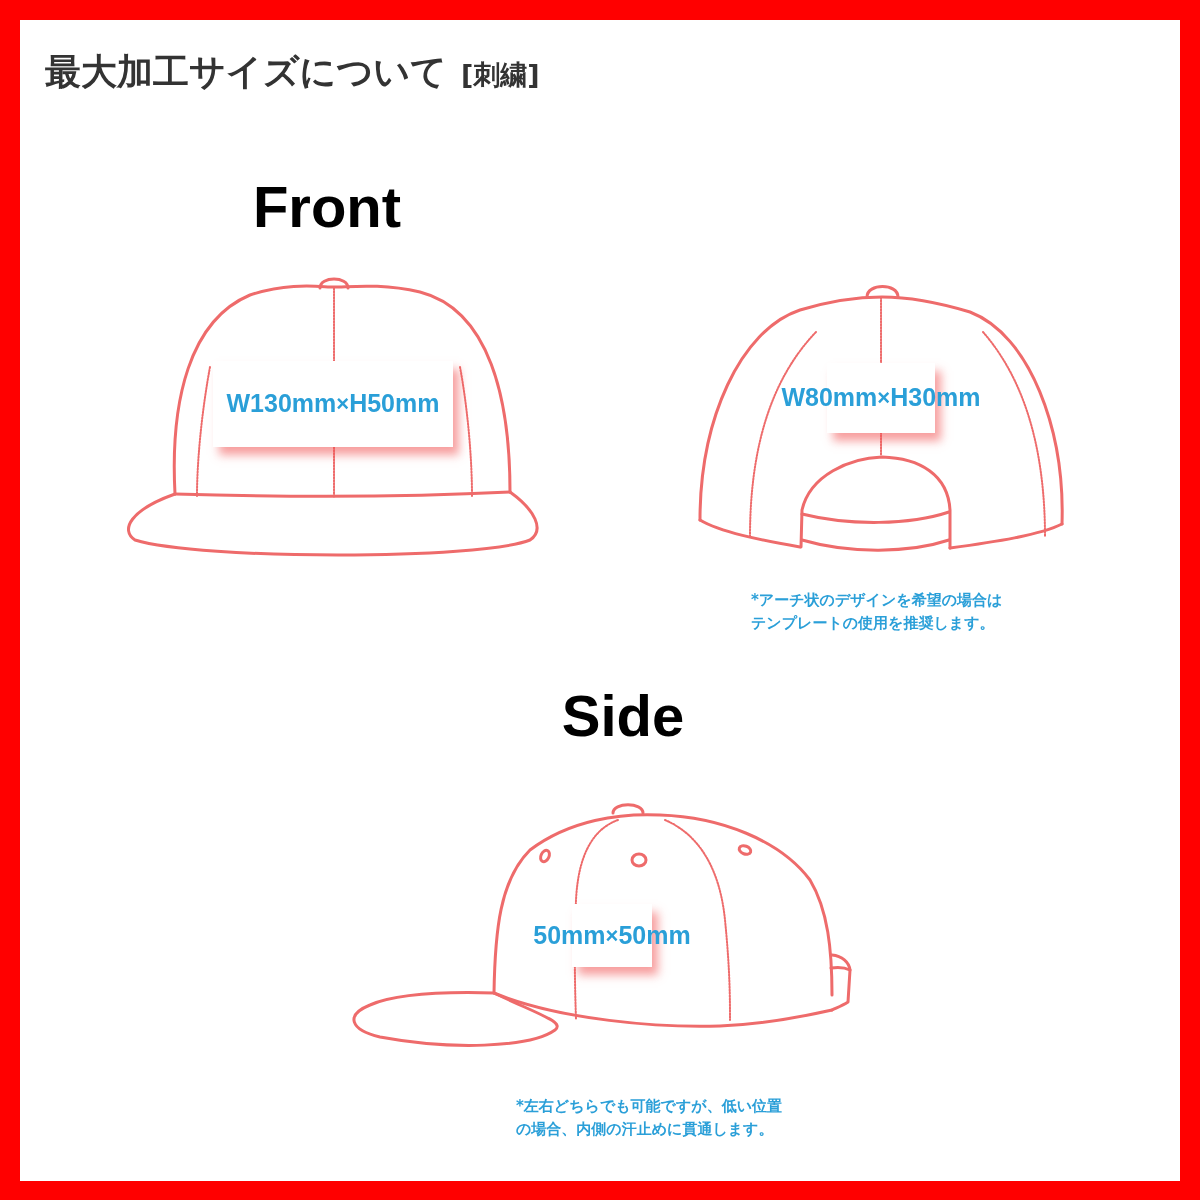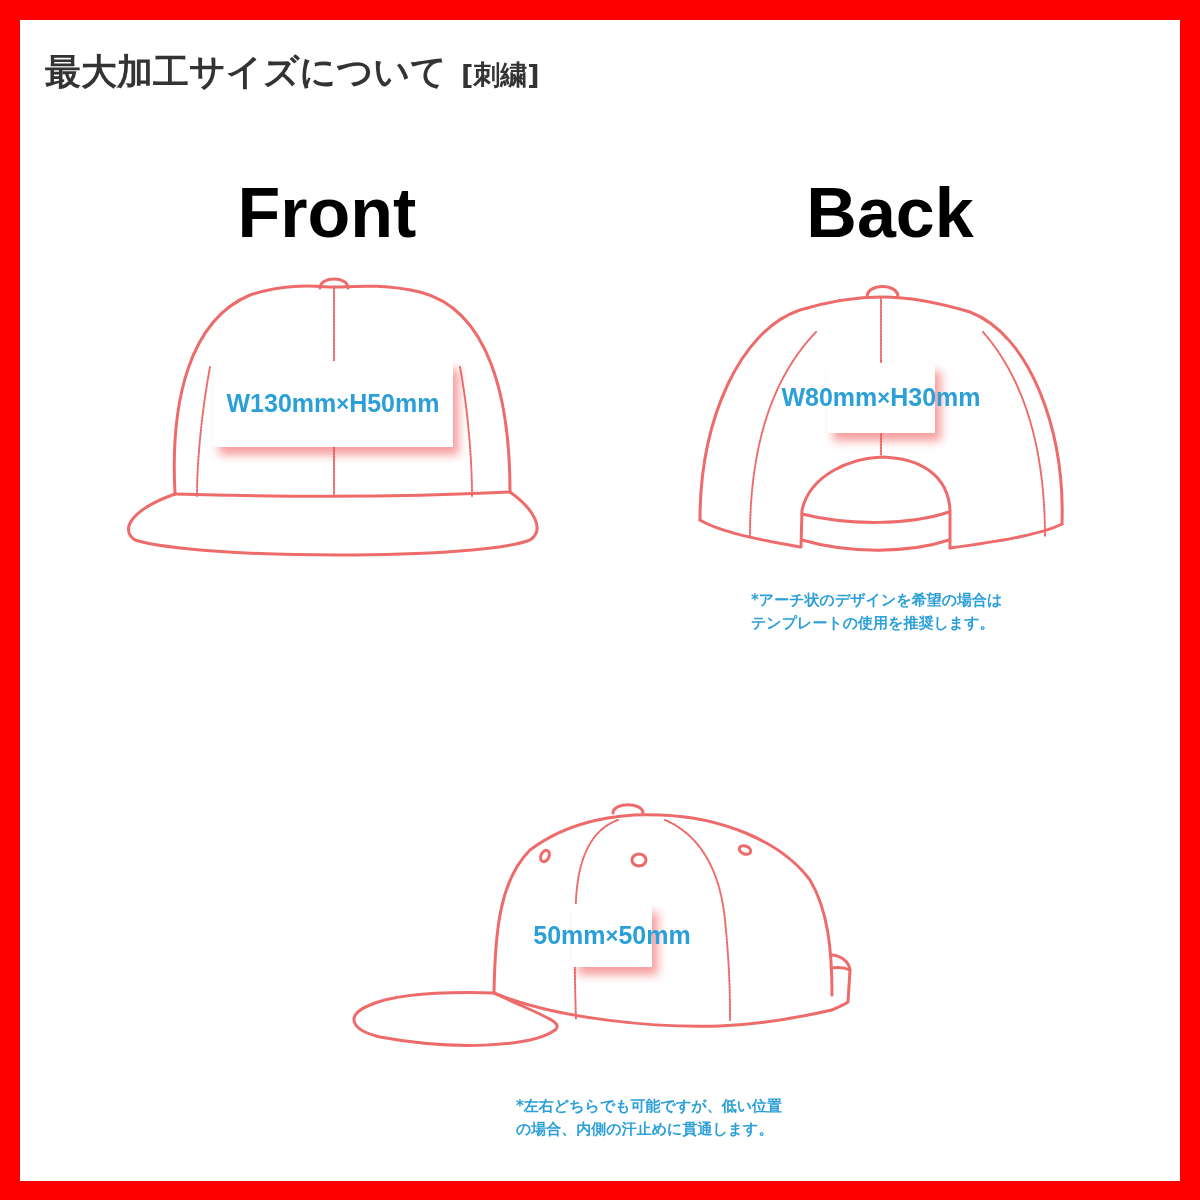--- a/index.html
+++ b/index.html
@@ -13,21 +13,21 @@
     background: #ffffff;
   }
   .page-title {
     position: absolute; left: 25px; top: 28px;
     font-size: 36px; font-weight: bold; color: #333333; letter-spacing: 0px;
     font-family: "DejaVu Sans", sans-serif;
     white-space: nowrap;
   }
   .page-title .suffix { font-size: 27px; margin-left: 14px; margin-top: 20px; }
   .view-title {
-    position: absolute; font-size: 70px; font-weight: bold; color: #000;
+    position: absolute; font-size: 58px; font-weight: bold; color: #000;
     font-family: "Liberation Sans", sans-serif; white-space: nowrap;
     transform: translateX(-50%);
   }
   svg.cap { position: absolute; overflow: visible; }
   .label-box {
     position: absolute; background: #ffffff;
     box-shadow: 6px 8px 9px rgba(240,80,80,0.55);
     color: #2a9fd8; font-weight: bold; text-align: center;
     font-family: "Liberation Sans", sans-serif;
     display: flex; flex-direction: row; justify-content: center; align-items: center;
@@ -111,33 +111,33 @@
       </g>
     </g>
   </svg>
 
   <div class="label-box" style="left:193px; top:341px; width:240px; height:86px;">
     <span class="t">W130mm</span>
     <span class="x">×</span>
     <span class="t">H50mm</span>
   </div>
 
-  <div class="view-title" style="left:870px; top:153px;">Back</div>
 
   <div class="label-box" style="left:807px; top:343px; width:108px; height:70px;">
     <span class="t">W80mm</span>
     <span class="x">×</span>
     <span class="t">H30mm</span>
   </div>
 
   <div class="note" style="left:731px; top:569px;">
     <div>*アーチ状のデザインを希望の場合は</div>
     <div>テンプレートの使用を推奨します。</div>
   </div>
 
+  <div class="view-title" style="left:603px; top:662px;">Side</div>
 
   <div class="label-box" style="left:552px; top:884px; width:80px; height:63px;">
     <span class="t">50mm</span>
     <span class="x">×</span>
     <span class="t">50mm</span>
   </div>
 
   <div class="note" style="left:496px; top:1075px;">
     <div>*左右どちらでも可能ですが、低い位置</div>
     <div>の場合、内側の汗止めに貫通します。</div>

